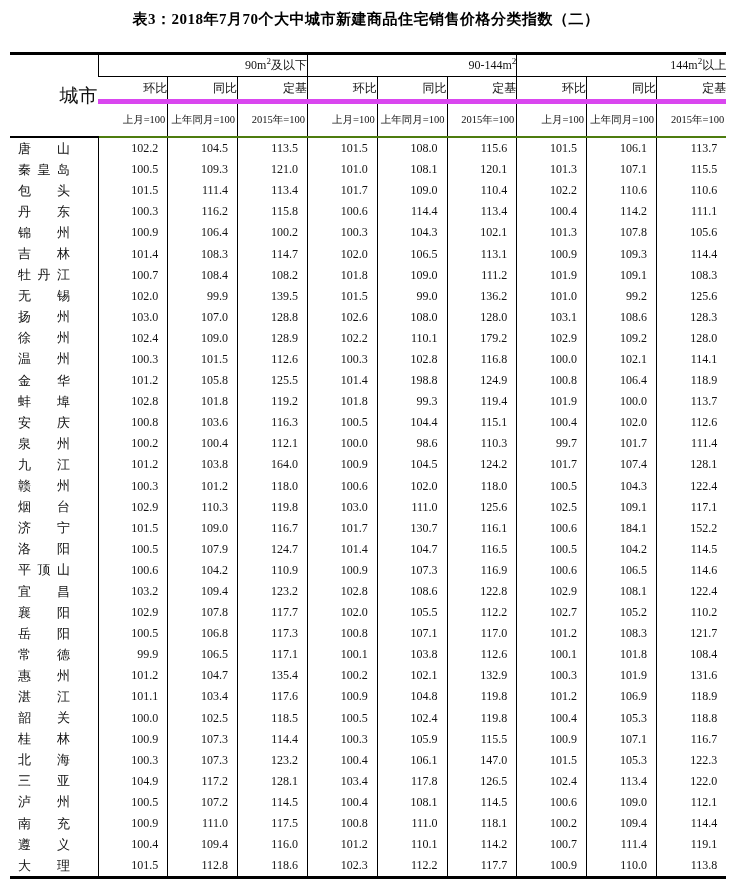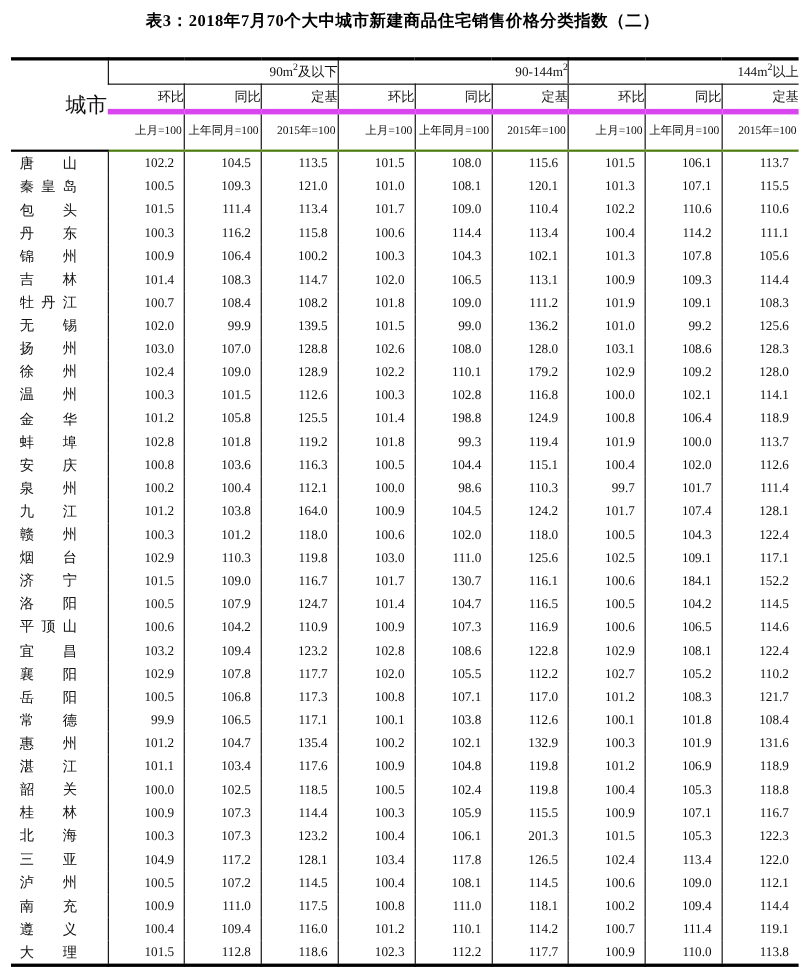--- a/index.html
+++ b/index.html
@@ -483,21 +483,21 @@
           <td class="num">107.1</td>
           <td class="num">116.7</td>
         </tr>
         <tr>
           <td class="city"><span class="cityname">北海</span></td>
           <td class="num">100.3</td>
           <td class="num">107.3</td>
           <td class="num">123.2</td>
           <td class="num">100.4</td>
           <td class="num">106.1</td>
-          <td class="num">201.3</td>
+          <td class="num">147.0</td>
           <td class="num">101.5</td>
           <td class="num">105.3</td>
           <td class="num">122.3</td>
         </tr>
         <tr>
           <td class="city"><span class="cityname">三亚</span></td>
           <td class="num">104.9</td>
           <td class="num">117.2</td>
           <td class="num">128.1</td>
           <td class="num">103.4</td>

